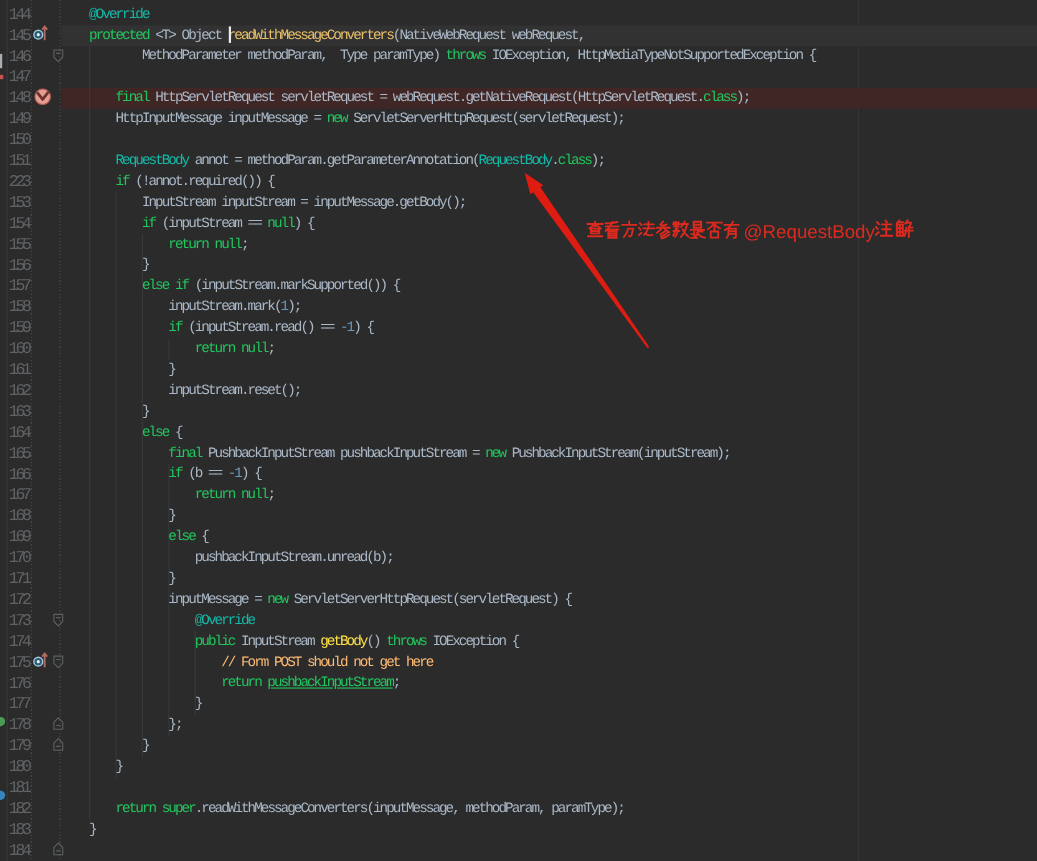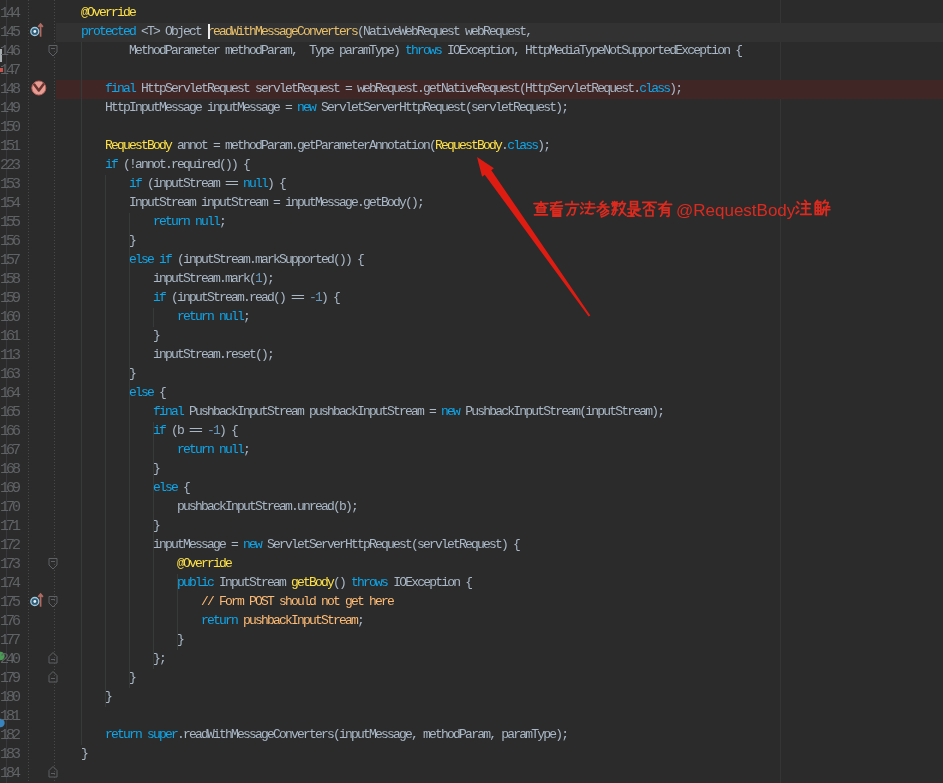--- a/index.html
+++ b/index.html
@@ -1,21 +1,21 @@
 <!DOCTYPE html>
 <html><head><meta charset="utf-8"><style>
 *{margin:0;padding:0;box-sizing:border-box}
 body{width:943px;height:783px;background:#2b2b2b;position:relative;overflow:hidden}
 .band{position:absolute;left:56px;width:887px;height:19px}
 .abs{position:absolute}
 #code{position:absolute;left:57px;top:2.8px;font:13px "Liberation Mono",monospace;letter-spacing:-1.8px;color:#a9b7c6}
-#nums{position:absolute;left:0;top:3.65px;width:26px;font:15px "Liberation Mono",monospace;letter-spacing:-3px;color:#606366;}
+#nums{position:absolute;left:0;top:3.65px;width:26px;font:15px "Liberation Mono",monospace;letter-spacing:-3px;color:#606366;text-align:right}
 .l{height:19px;line-height:19px;white-space:pre}
-.k{color:#0ea5e9}.a{color:#fde047}.n{color:#6897bb}.c{color:#fdba74}
-.m{color:#fde047}.mu{color:#e8bf6a;}.pu{color:#fdba74;}
+.k{color:#22c55e}.a{color:#14b8a6}.n{color:#6897bb}.c{color:#fdba74}
+.m{color:#fde047}.mu{color:#e8bf6a;}.pu{color:#22c55e;text-decoration:underline}
 .vln{position:absolute;top:0;bottom:0;width:1px}
 .dot{background:repeating-linear-gradient(to bottom,#47494b 0 1px,transparent 1px 3px)}
 .ig{position:absolute;width:1px;background:#363a3b}
 .fm{fill:none;stroke:#5d6163;stroke-width:1}
 </style></head><body>
 <div class="vln abs" style="left:780px;background:#353535"></div>
 <div class="band" style="top:23px;background:#323232"></div>
 <div class="band" style="top:80px;background:#402726"></div>
 <div class="vln abs" style="left:6px;background:#43464a;opacity:.55"></div>
 <div class="vln dot" style="left:28px"></div>
@@ -58,56 +58,56 @@
 <div class="l">223</div>
 <div class="l">153</div>
 <div class="l">154</div>
 <div class="l">155</div>
 <div class="l">156</div>
 <div class="l">157</div>
 <div class="l">158</div>
 <div class="l">159</div>
 <div class="l">160</div>
 <div class="l">161</div>
-<div class="l">113</div>
+<div class="l">162</div>
 <div class="l">163</div>
 <div class="l">164</div>
 <div class="l">165</div>
 <div class="l">166</div>
 <div class="l">167</div>
 <div class="l">168</div>
 <div class="l">169</div>
 <div class="l">170</div>
 <div class="l">171</div>
 <div class="l">172</div>
 <div class="l">173</div>
 <div class="l">174</div>
 <div class="l">175</div>
 <div class="l">176</div>
 <div class="l">177</div>
-<div class="l">240</div>
+<div class="l">178</div>
 <div class="l">179</div>
 <div class="l">180</div>
 <div class="l">181</div>
 <div class="l">182</div>
 <div class="l">183</div>
 <div class="l">184</div>
 </div>
 <div id="code">
 <div class="l">    <span class="a">@Override</span></div>
 <div class="l">    <span class="k">protected</span> &lt;T&gt; Object <span class="mu">readWithMessageConverters</span>(NativeWebRequest webRequest,</div>
 <div class="l">            MethodParameter methodParam,  Type paramType) <span class="k">throws</span> IOException, HttpMediaTypeNotSupportedException {</div>
 <div class="l"></div>
 <div class="l">        <span class="k">final</span> HttpServletRequest servletRequest = webRequest.getNativeRequest(HttpServletRequest.<span class="k">class</span>);</div>
 <div class="l">        HttpInputMessage inputMessage = <span class="k">new</span> ServletServerHttpRequest(servletRequest);</div>
 <div class="l"></div>
 <div class="l">        <span class="a">RequestBody</span> annot = methodParam.getParameterAnnotation(<span class="a">RequestBody</span>.<span class="k">class</span>);</div>
 <div class="l">        <span class="k">if</span> (!annot.required()) {</div>
+<div class="l">            InputStream inputStream = inputMessage.getBody();</div>
 <div class="l">            <span class="k">if</span> (inputStream == <span class="k">null</span>) {</div>
-<div class="l">            InputStream inputStream = inputMessage.getBody();</div>
 <div class="l">                <span class="k">return</span> <span class="k">null</span>;</div>
 <div class="l">            }</div>
 <div class="l">            <span class="k">else</span> <span class="k">if</span> (inputStream.markSupported()) {</div>
 <div class="l">                inputStream.mark(<span class="n">1</span>);</div>
 <div class="l">                <span class="k">if</span> (inputStream.read() == <span class="n">-1</span>) {</div>
 <div class="l">                    <span class="k">return</span> <span class="k">null</span>;</div>
 <div class="l">                }</div>
 <div class="l">                inputStream.reset();</div>
 <div class="l">            }</div>
 <div class="l">            <span class="k">else</span> {</div>

